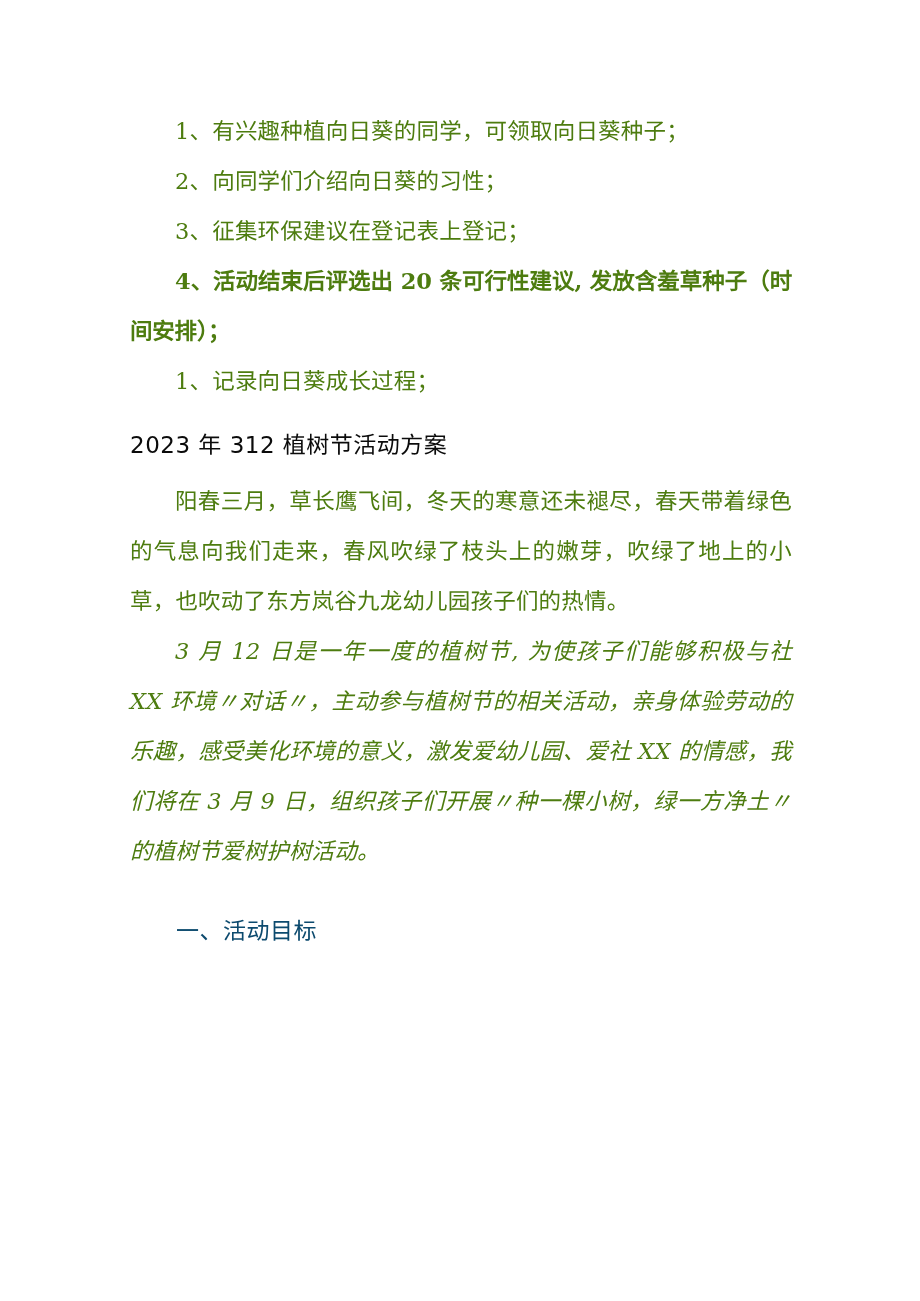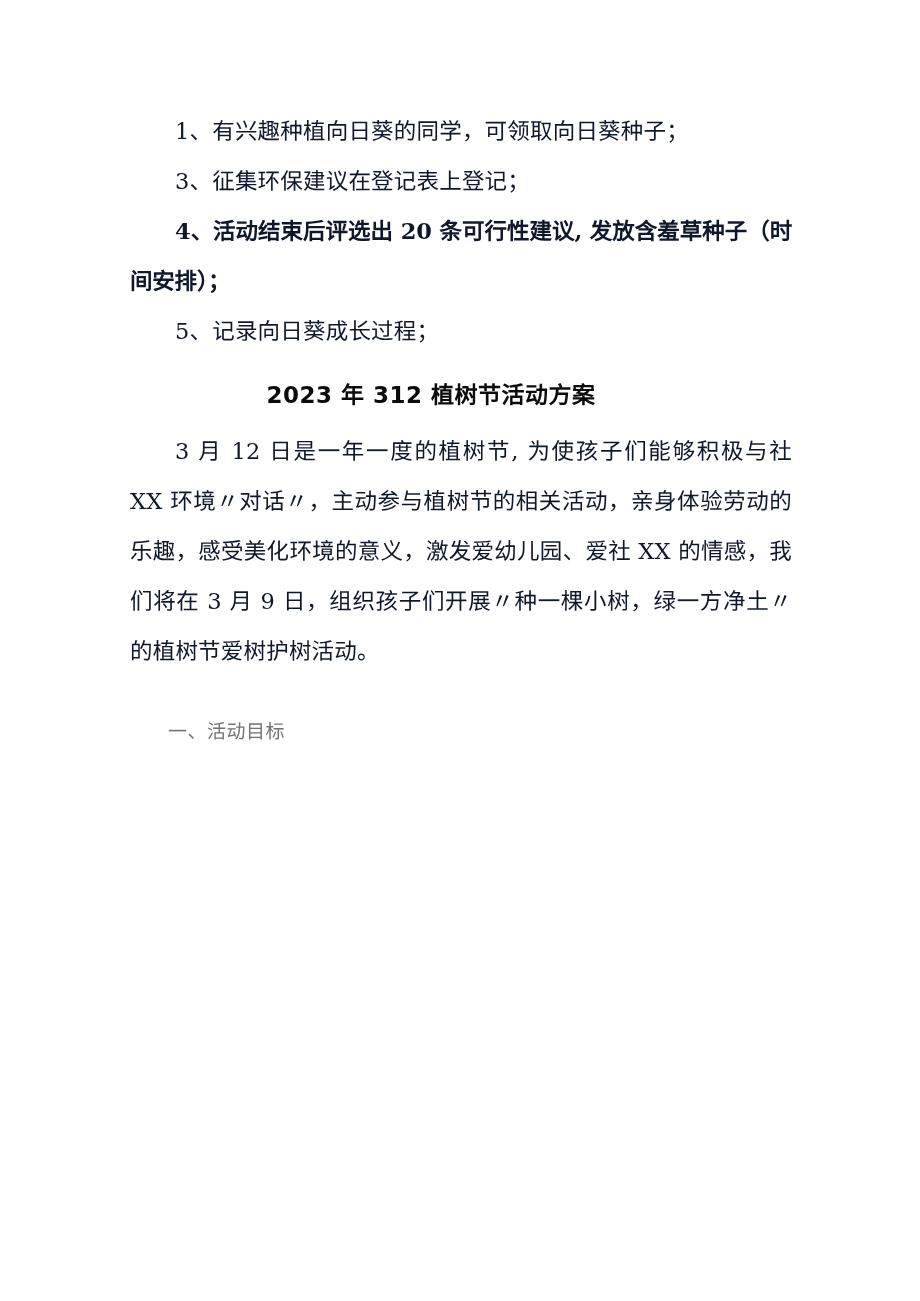--- a/index.html
+++ b/index.html
@@ -30,21 +30,21 @@
     top: 106px;
     width: 662px;
   }
 
   
   .body-line,
   .body-para {
     font-family: "DejaVu Serif", "Liberation Serif", serif;
     font-size: 22.5px;
     line-height: 50px;
-    color: #0f172a;
+    color: #4d7c0f;
     letter-spacing: 0.2px;
     text-align: justify;
     text-justify: inter-ideograph;
     margin: 0;
     white-space: normal;
   }
 
   .body-line {
     text-indent: 2em;
   }
@@ -61,69 +61,71 @@
 
   .body-para + .body-para {
     margin-top: 0;
     font-style: italic;
   }
 
   
   .doc-heading {
     font-family: "DejaVu Sans", "Liberation Sans", sans-serif;
     font-size: 23px;
-    font-weight: 700;
+    font-weight: 400;
     line-height: 50px;
     color: #0b0b0b;
-    text-align: center;
+    text-align: left;
     margin: 0;
     padding-right: 60px;
     letter-spacing: 0.5px;
   }
 
   
   .section-heading {
     font-family: "DejaVu Sans", "Liberation Sans", sans-serif;
-    font-size: 19px;
+    font-size: 23px;
     font-weight: 400;
     line-height: 50px;
-    color: #737373;
+    color: #0c4a6e;
     margin: 0;
     text-indent: 2em;
     letter-spacing: 0.5px;
   }
 
   .gap-before-heading { height: 14px; }
   .gap-after-heading  { height: 6px; }
   .gap-before-section { height: 30px; }
 </style>
 </head>
 <body>
 
 <div class="page">
   <div class="content">
 
     <p class="body-line">1、有兴趣种植向日葵的同学，可领取向日葵种子；</p>
 
+    <p class="body-line">2、向同学们介绍向日葵的习性；</p>
 
     <p class="body-line">3、征集环保建议在登记表上登记；</p>
 
     <p class="body-line tight">4、活动结束后评选出 20 条可行性建议, 发放含羞草种子（时间安排）；</p>
 
 
 
-    <p class="body-line">5、记录向日葵成长过程；</p>
+    <p class="body-line">1、记录向日葵成长过程；</p>
 
 
     <div class="gap-before-heading"></div>
 
     <h1 class="doc-heading">2023 年 312 植树节活动方案</h1>
 
     <div class="gap-after-heading"></div>
 
+    <p class="body-para">阳春三月，草长鹰飞间，冬天的寒意还未褪尽，春天带着绿色的气息向我们走来，春风吹绿了枝头上的嫩芽，吹绿了地上的小草，也吹动了东方岚谷九龙幼儿园孩子们的热情。</p>
 
     <p class="body-para">3 月 12 日是一年一度的植树节, 为使孩子们能够积极与社 XX 环境〃对话〃，主动参与植树节的相关活动，亲身体验劳动的乐趣，感受美化环境的意义，激发爱幼儿园、爱社 XX 的情感，我们将在 3 月 9 日，组织孩子们开展〃种一棵小树，绿一方净土〃的植树节爱树护树活动。</p>
 
     <div class="gap-before-section"></div>
 
     <h2 class="section-heading">一、活动目标</h2>
 
   </div>
 </div>
 

